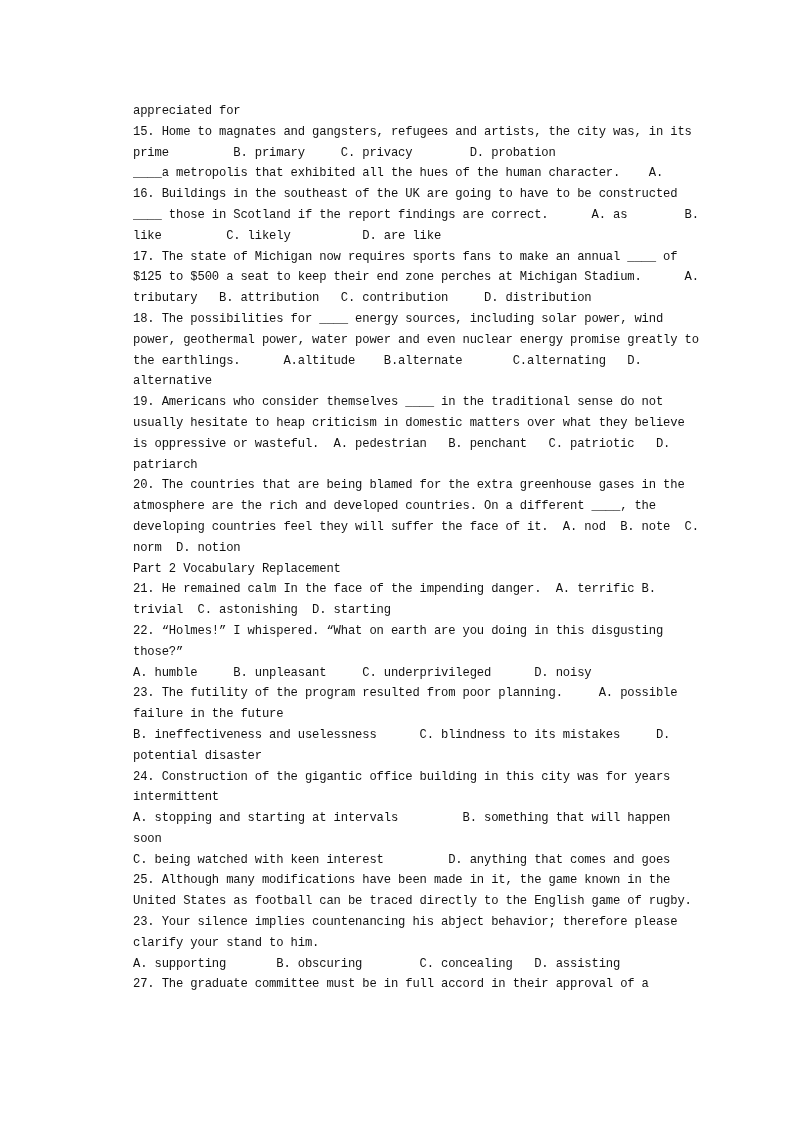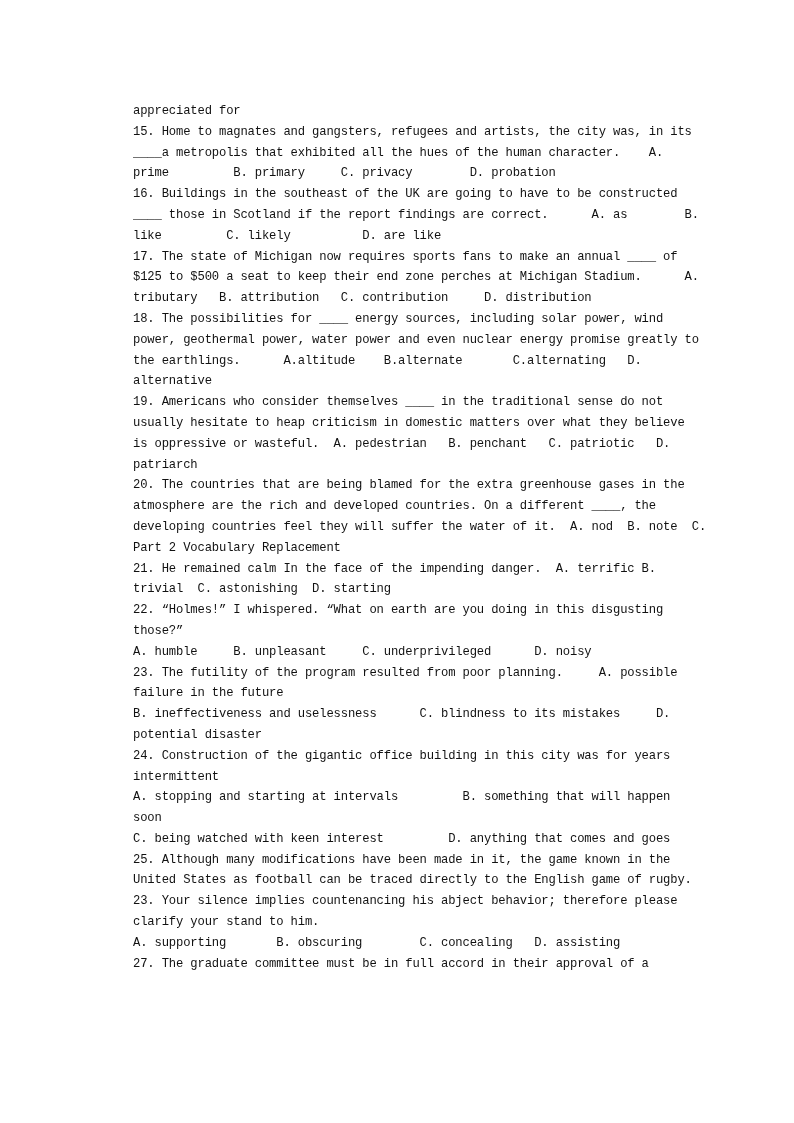--- a/index.html
+++ b/index.html
@@ -19,39 +19,40 @@
       white-space: pre;
       letter-spacing: -0.15px;
     }
   </style>
 </head>
 <body>
 
 <div class="page">
   <div class="line">appreciated for</div>
   <div class="line">15. Home to magnates and gangsters, refugees and artists, the city was, in its</div>
+  <div class="line">prime         B. primary     C. privacy        D. probation</div>
   <div class="line">____a metropolis that exhibited all the hues of the human character.    A.</div>
-  <div class="line">prime         B. primary     C. privacy        D. probation</div>
   <div class="line">16. Buildings in the southeast of the UK are going to have to be constructed</div>
   <div class="line">____ those in Scotland if the report findings are correct.      A. as        B.</div>
   <div class="line">like         C. likely          D. are like</div>
   <div class="line">17. The state of Michigan now requires sports fans to make an annual ____ of</div>
   <div class="line">$125 to $500 a seat to keep their end zone perches at Michigan Stadium.      A.</div>
   <div class="line">tributary   B. attribution   C. contribution     D. distribution</div>
   <div class="line">18. The possibilities for ____ energy sources, including solar power, wind</div>
   <div class="line">power, geothermal power, water power and even nuclear energy promise greatly to</div>
   <div class="line">the earthlings.      A.altitude    B.alternate       C.alternating   D.</div>
   <div class="line">alternative</div>
   <div class="line">19. Americans who consider themselves ____ in the traditional sense do not</div>
   <div class="line">usually hesitate to heap criticism in domestic matters over what they believe</div>
   <div class="line">is oppressive or wasteful.  A. pedestrian   B. penchant   C. patriotic   D.</div>
   <div class="line">patriarch</div>
   <div class="line">20. The countries that are being blamed for the extra greenhouse gases in the</div>
   <div class="line">atmosphere are the rich and developed countries. On a different ____, the</div>
-  <div class="line">developing countries feel they will suffer the water of it.  A. nod  B. note  C.</div>
+  <div class="line">developing countries feel they will suffer the face of it.  A. nod  B. note  C.</div>
+  <div class="line">norm  D. notion</div>
   <div class="line">Part 2 Vocabulary Replacement</div>
   <div class="line">21. He remained calm In the face of the impending danger.  A. terrific B.</div>
   <div class="line">trivial  C. astonishing  D. starting</div>
   <div class="line">22. “Holmes!” I whispered. “What on earth are you doing in this disgusting</div>
   <div class="line">those?”</div>
   <div class="line">A. humble     B. unpleasant     C. underprivileged      D. noisy</div>
   <div class="line">23. The futility of the program resulted from poor planning.     A. possible</div>
   <div class="line">failure in the future</div>
   <div class="line">B. ineffectiveness and uselessness      C. blindness to its mistakes     D.</div>
   <div class="line">potential disaster</div>

